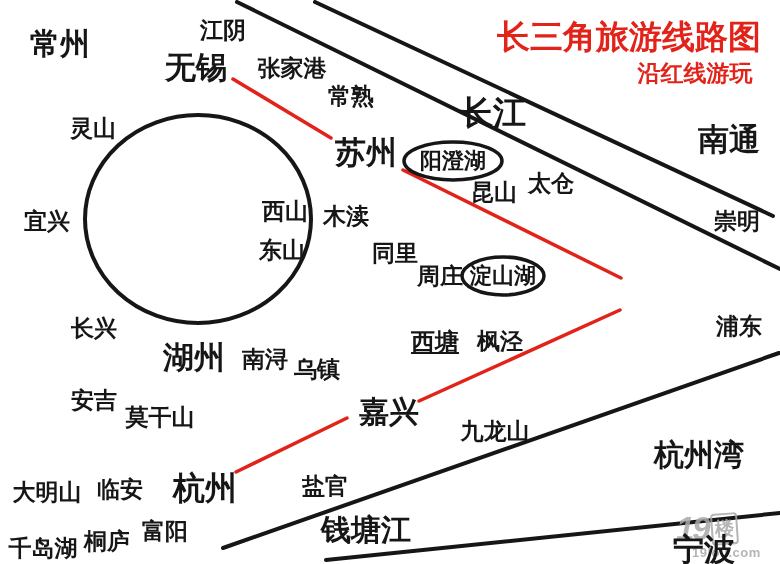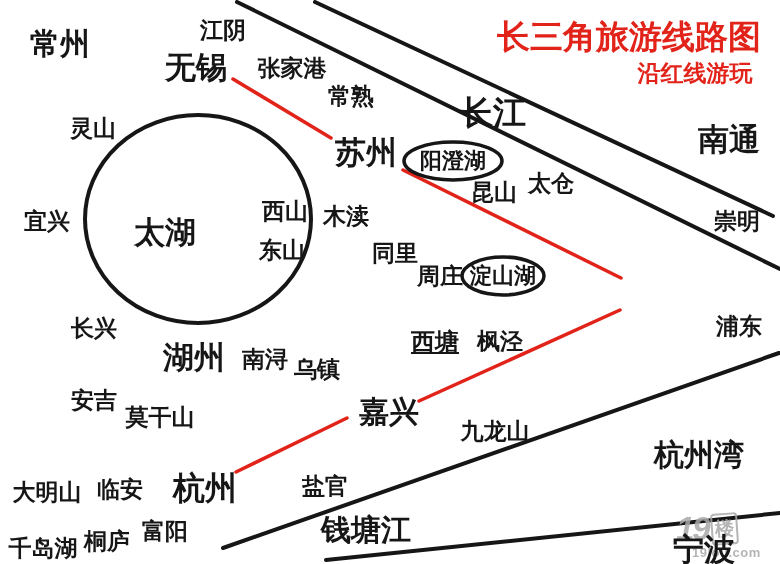--- a/index.html
+++ b/index.html
@@ -68,21 +68,20 @@
       <div class="lbl" style="left: 351px; top: 96px; font-size: 23px;">常熟</div>
       <div class="lbl" style="left: 493px; top: 112px; font-size: 33px;">长江</div>
       <div class="lbl" style="left: 729px; top: 139px; font-size: 31px;">南通</div>
       <div class="lbl" style="left: 93px; top: 128px; font-size: 23px;">灵山</div>
       <div class="lbl" style="left: 366px; top: 152px; font-size: 31px;">苏州</div>
       <div class="lbl" style="left: 453px; top: 161px; font-size: 22px;">阳澄湖</div>
       <div class="lbl" style="left: 494px; top: 192px; font-size: 23px;">昆山</div>
       <div class="lbl" style="left: 551px; top: 183px; font-size: 23px;">太仓</div>
       <div class="lbl" style="left: 737px; top: 221px; font-size: 23px;">崇明</div>
       <div class="lbl" style="left: 47px; top: 221px; font-size: 23px;">宜兴</div>
-      <div class="lbl" style="left: 165px; top: 232px; font-size: 31px;">太湖</div>
       <div class="lbl" style="left: 285px; top: 211px; font-size: 23px;">西山</div>
       <div class="lbl" style="left: 282px; top: 250px; font-size: 23px;">东山</div>
       <div class="lbl" style="left: 346px; top: 216px; font-size: 23px;">木渎</div>
       <div class="lbl" style="left: 395px; top: 253px; font-size: 23px;">同里</div>
       <div class="lbl" style="left: 440px; top: 276px; font-size: 23px;">周庄</div>
       <div class="lbl" style="left: 503px; top: 276px; font-size: 22px;">淀山湖</div>
       <div class="lbl" style="left: 739px; top: 326px; font-size: 23px;">浦东</div>
       <div class="lbl" style="left: 94px; top: 328px; font-size: 23px;">长兴</div>
       <div class="lbl" style="left: 194px; top: 357px; font-size: 31px;">湖州</div>
       <div class="lbl" style="left: 265px; top: 359px; font-size: 23px;">南浔</div>

